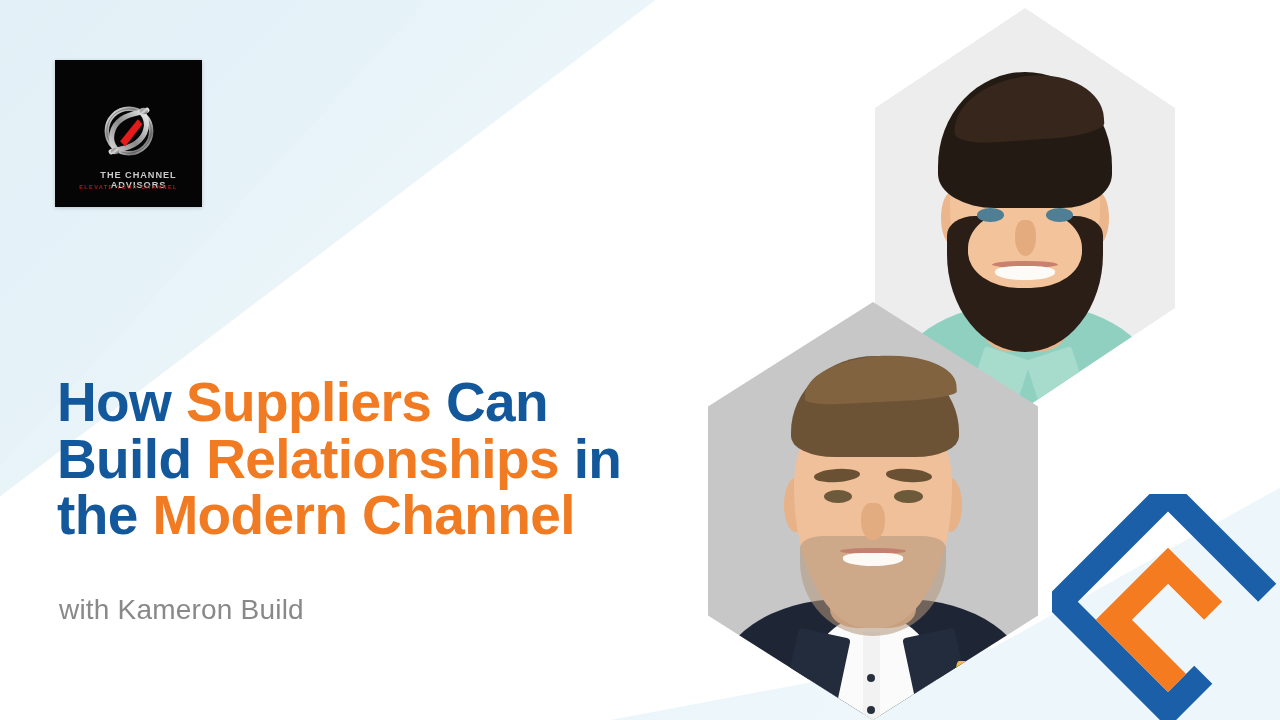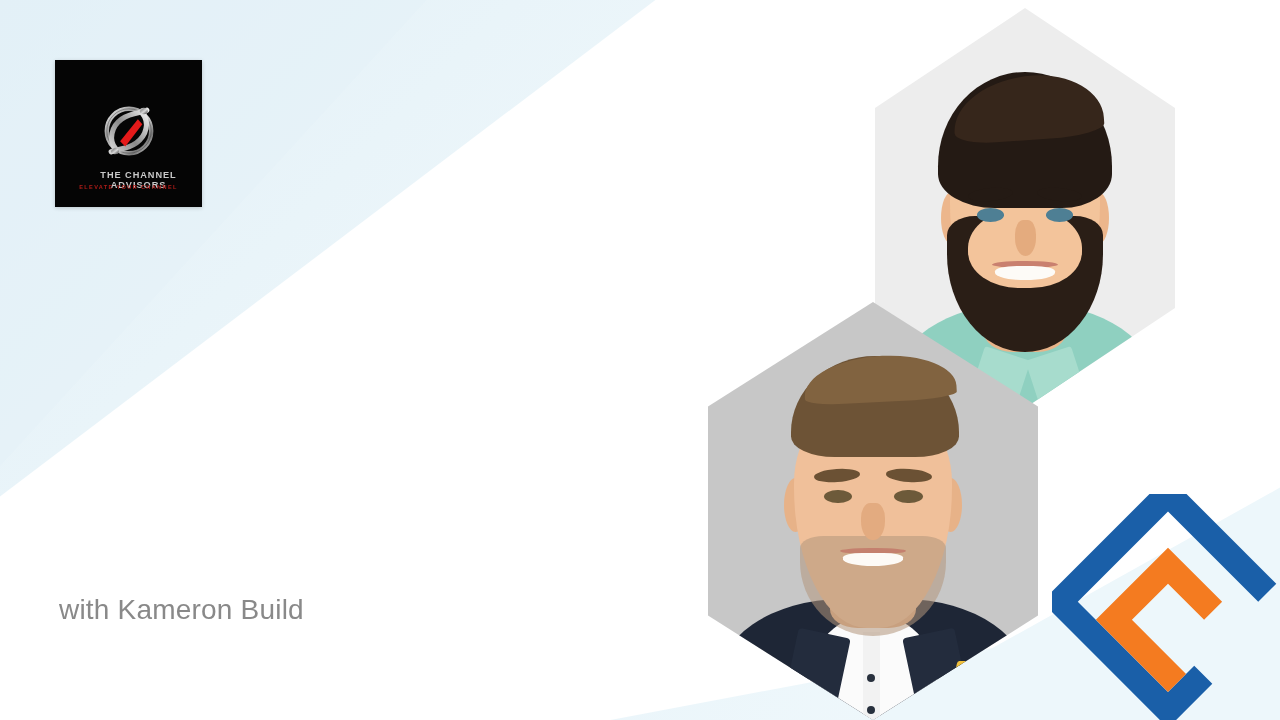--- a/index.html
+++ b/index.html
@@ -303,20 +303,25 @@
       <path d="M32 74 C22 62, 26 44, 40 34 C54 24, 68 26, 74 22" fill="none" stroke="url(#chrome2)" stroke-width="7" stroke-linecap="round"></path>
       <path d="M68 26 C78 38, 74 56, 60 66 C46 76, 32 74, 26 78" fill="none" stroke="url(#chrome2)" stroke-width="7" stroke-linecap="round"></path>
       <ellipse cx="31" cy="77" rx="5.5" ry="4.5" fill="url(#chrome)"></ellipse>
       <ellipse cx="70" cy="23" rx="5.5" ry="4.5" fill="url(#chrome)"></ellipse>
       <path d="M38 64 L62 34 L68 41 L45 71 Z" fill="#e51a1a"></path>
     </svg>
     <div class="logo-wordmark">THE CHANNEL ADVISORS</div>
     <div class="logo-tagline">ELEVATE YOUR CHANNEL</div>
   </div>
 
+  <div class="headline">
+    <span class="ln"><span class="c-blue">How </span><span class="c-orange">Suppliers </span><span class="c-blue">Can</span></span>
+    <span class="ln"><span class="c-blue">Build </span><span class="c-orange">Relationships </span><span class="c-blue">in</span></span>
+    <span class="ln"><span class="c-blue">the </span><span class="c-orange">Modern Channel</span></span>
+  </div>
 
   <div class="subhead">with Kameron Build</div>
 
   <svg class="brandmark" viewBox="0 0 200 200">
     <g transform="rotate(45 100 100)">
       <path d="M18 18 H150 V40 H40 V150 H150 V118 H172 V172 H18 Z" fill="#1a5fa8"></path>
       <path d="M62 62 H128 V84 H84 V128 H150 V150 H62 Z" fill="#f47b20"></path>
     </g>
   </svg>
 

